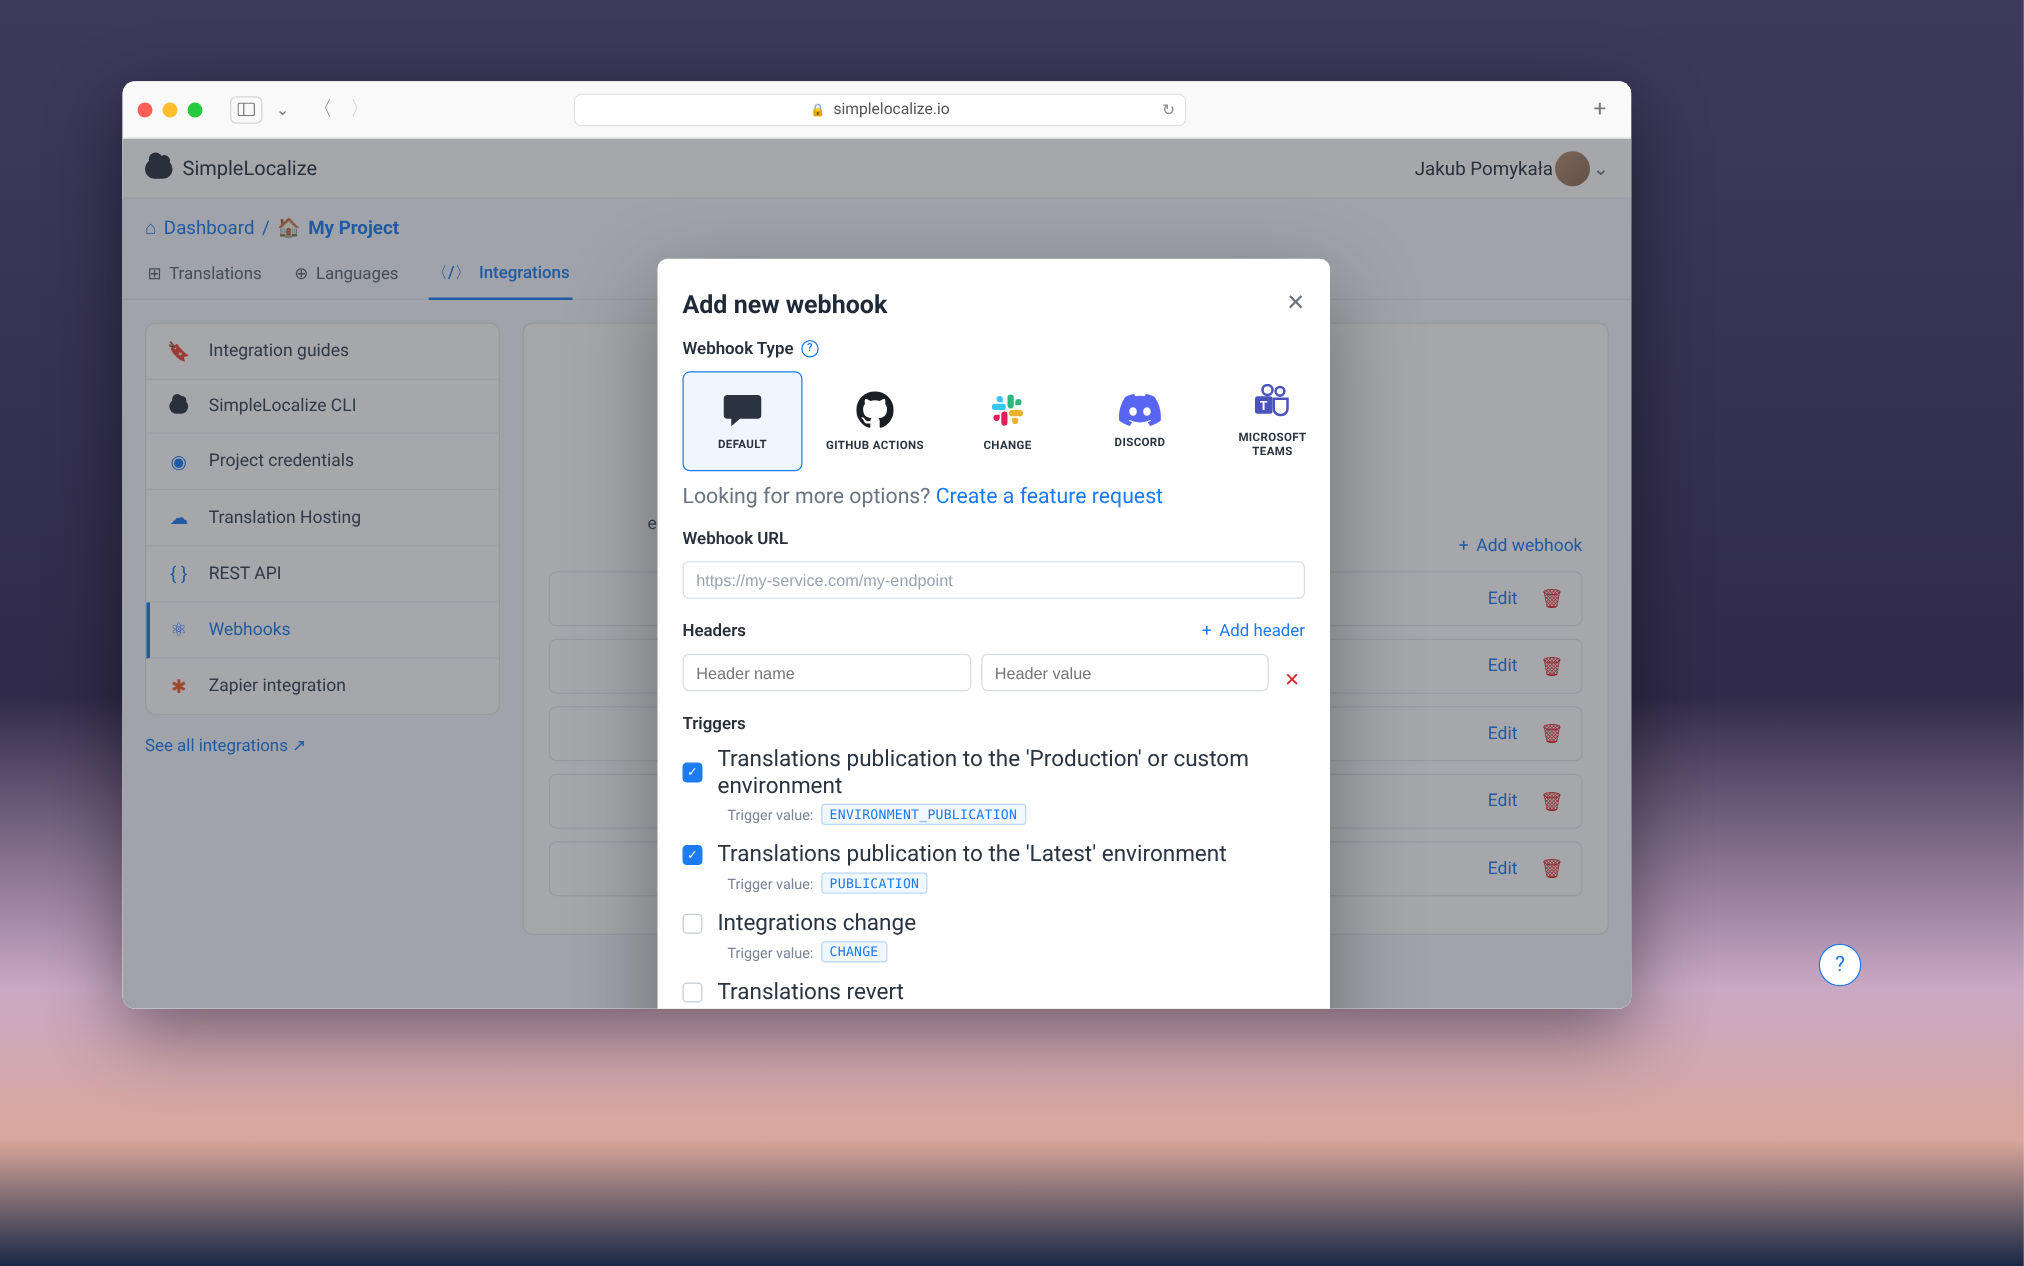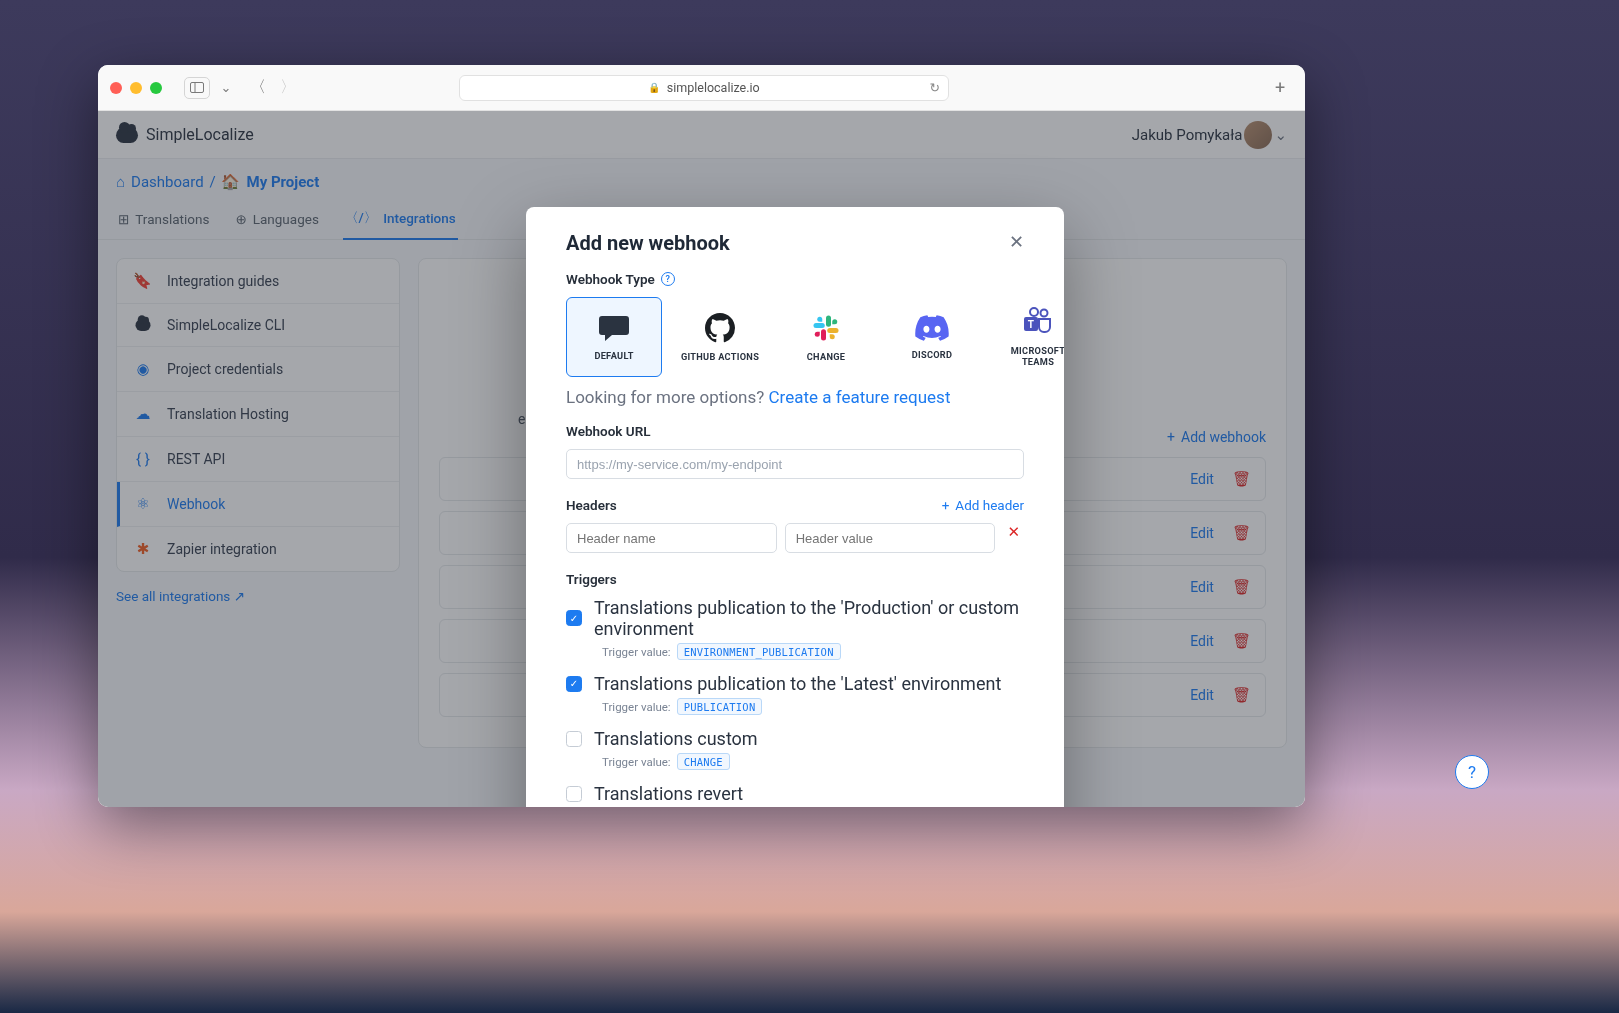--- a/index.html
+++ b/index.html
@@ -37,37 +37,37 @@
 .sb-ico{width:20px;display:flex;justify-content:center;font-size:15px}
 .see-all{margin-top:16px;font-size:13.5px;color:#1d7bf0;cursor:pointer}
 .main{flex:1;background:#fff;border:1px solid #e5e8eb;border-radius:8px;padding:20px}
 .section-head{display:flex;justify-content:space-between;align-items:center;margin-bottom:12px}
 .add-webhook-link{color:#1d7bf0;font-size:14px;display:flex;align-items:center;gap:6px}
 .webhook-row{border:1px solid #e5e8eb;border-radius:6px;padding:12px 14px;margin-bottom:10px;display:flex;align-items:center}
 .row-actions{margin-left:auto;display:flex;align-items:center;gap:18px}
 .row-edit{color:#1d7bf0;font-size:14px}
 .row-del{color:#dc2626;font-size:15px}
 .dim-overlay{position:absolute;top:46px;left:0;right:0;bottom:0;background:rgba(40,45,55,.42)}
-.modal{position:absolute;left:428px;top:142px;width:538px;height:665px;background:#fff;border-radius:8px;box-shadow:0 24px 70px rgba(0,0,0,.35);padding:24px 40px;overflow:hidden}
+.modal{position:absolute;left:428px;top:142px;width:538px;height:665px;background:#fff;border-radius:8px;box-shadow:0 24px 70px rgba(0,0,0,.35);padding:24px 20px;overflow:hidden}
 .modal-h{display:flex;justify-content:space-between;align-items:flex-start;margin-bottom:16px}
 .modal-title{font-size:20px;font-weight:700;color:#1f2937}
 .modal-close{font-size:18px;color:#6b7280;cursor:pointer}
 .label{font-size:13.5px;font-weight:600;color:#272f3a;display:flex;align-items:center;gap:6px;margin-bottom:10px}
 .help-ico{width:14px;height:14px;border:1.3px solid #1d7bf0;border-radius:50%;display:inline-flex;align-items:center;justify-content:center;font-size:9px;color:#1d7bf0}
 .types{display:flex;gap:10px;margin-bottom:10px}
 .type-card{flex:0 0 96px;width:96px;height:80px;display:flex;flex-direction:column;align-items:center;justify-content:center;gap:8px;font-size:9.2px;font-weight:700;letter-spacing:.3px;color:#2a3340;padding:6px;text-align:center;cursor:pointer;border-radius:6px}
 .type-card.selected{border:1.5px solid #1d7bf0;background:#eef6ff}
 .type-ico{font-size:26px;line-height:1;color:#2a3340}
 .more-opts{font-size:17px;color:#6b7280;margin-bottom:16px}
 .more-opts a{color:#1d7bf0;text-decoration:none}
 .field-input{width:100%;height:30px;border:1px solid #d8dde3;border-radius:5px;padding:0 10px;font-size:13px;color:#374151}
 .field-input::placeholder{color:#9aa3af}
 .headers-row{display:flex;align-items:center;justify-content:space-between;margin:18px 0 10px}
 .add-header-link{color:#1d7bf0;font-size:13.5px;display:flex;align-items:center;gap:6px;cursor:pointer}
-.header-inputs{display:flex;gap:8px;align-items:flex-start}
+.header-inputs{display:flex;gap:8px;align-items:flex-end}
 .header-inputs input{flex:1;height:30px;border:1px solid #d8dde3;border-radius:5px;padding:0 10px;font-size:13px}
 .del-header{color:#dc2626;font-size:15px;padding:0 4px;cursor:pointer}
 .triggers-label{font-size:13.5px;font-weight:600;color:#272f3a;margin:18px 0 10px}
 .trigger{margin-bottom:13px}
 .trigger-top{display:flex;align-items:center;gap:12px}
 .cb{width:16px;height:16px;border:1.3px solid #c5ccd5;border-radius:3.5px;display:flex;align-items:center;justify-content:center;font-size:10px;color:#fff;flex-shrink:0;cursor:pointer}
 .cb.checked{background:#1d7bf0;border-color:#1d7bf0}
 .trigger-name{font-size:18px;color:#2a3340}
 .trigger-sub{margin-left:36px;margin-top:4px;font-size:11.5px;color:#7a8494;display:flex;align-items:center;gap:6px}
 .chip{border:1px solid #b9d8f8;background:#f1f7fe;color:#1d7bf0;font-family:ui-monospace,Menlo,monospace;font-size:10.5px;padding:1.5px 6px;border-radius:3px;letter-spacing:.2px}
@@ -159,21 +159,21 @@
           <div class="sb-item">
               <span class="sb-ico" style="color:#1d7bf0">☁</span>
               <span>Translation Hosting</span>
             </div>
           <div class="sb-item">
               <span class="sb-ico" style="color:#1d7bf0">{ }</span>
               <span>REST API</span>
             </div>
           <div class="sb-item active">
               <span class="sb-ico" style="color:#1d7bf0">⚛</span>
-              <span>Webhook</span>
+              <span>Webhooks</span>
             </div>
           <div class="sb-item">
               <span class="sb-ico" style="color:#f25d22">✱</span>
               <span>Zapier integration</span>
             </div>
         </div>
         <div class="see-all">See all integrations ↗</div>
       </div>
       <div class="main">
         <div class="hidden-desc">ed events happen, we'll send a POST request to each</div>
@@ -327,21 +327,21 @@
             <span class="trigger-name">Translations publication to the 'Latest' environment</span>
           </div>
           <div class="trigger-sub">
             <span>Trigger value:</span>
             <span class="chip">PUBLICATION</span>
           </div>
         </div>
         <div class="trigger">
           <div class="trigger-top">
             <span class="cb"></span>
-            <span class="trigger-name">Translations custom</span>
+            <span class="trigger-name">Integrations change</span>
           </div>
           <div class="trigger-sub">
             <span>Trigger value:</span>
             <span class="chip">CHANGE</span>
           </div>
         </div>
         <div class="trigger">
           <div class="trigger-top">
             <span class="cb"></span>
             <span class="trigger-name">Translations revert</span>

